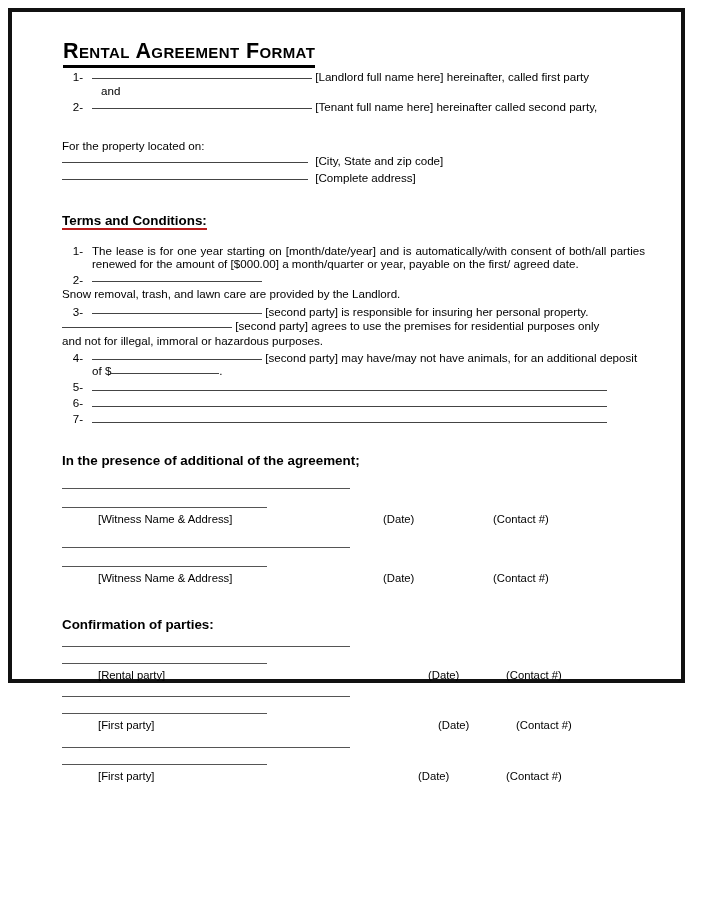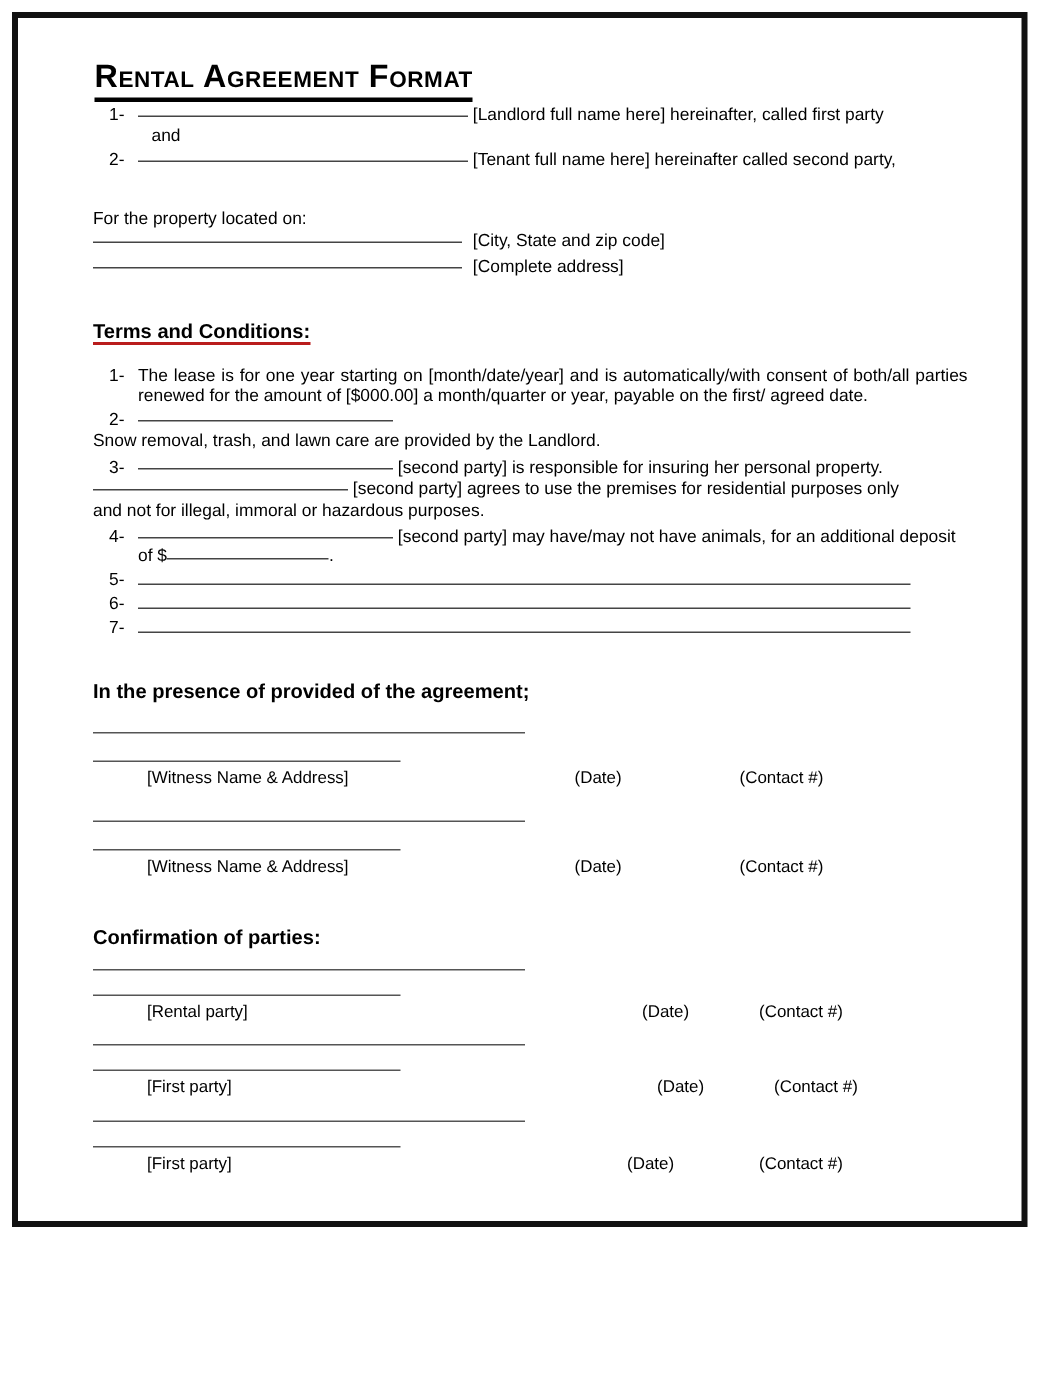--- a/index.html
+++ b/index.html
@@ -13,21 +13,21 @@
     font-family: "Liberation Sans", sans-serif;
     color: #000000;
     overflow: hidden;
   }
 
   .page {
     position: absolute;
     left: 8px;
     top: 8px;
     width: 677px;
-    height: 810px;
+    height: 675px;
     border: 4px solid #111111;
     box-sizing: border-box;
     background: #ffffff;
   }
 
   .sheet {
     position: absolute;
     left: 0;
     top: 0;
     right: 0;
@@ -265,21 +265,21 @@
         <span class="rule rule-wide"></span>
       </div>
       <div class="blank-row">
         <span class="num-marker">7-</span>
         <span class="rule rule-wide"></span>
       </div>
 
     </div>
 
     <div class="sig-section">
-      <div class="sect-heading" style="margin-top:0">In the presence of provided of the agreement;</div>
+      <div class="sect-heading" style="margin-top:0">In the presence of additional of the agreement;</div>
 
       <div class="sig-group">
         <div class="sig-long"></div>
         <div class="sig-short"></div>
         <div class="sig-labels">
           <span class="who">[Witness Name &amp; Address]</span>
           <span class="date">(Date)</span>
           <span class="contact">(Contact #)</span>
         </div>
       </div>

